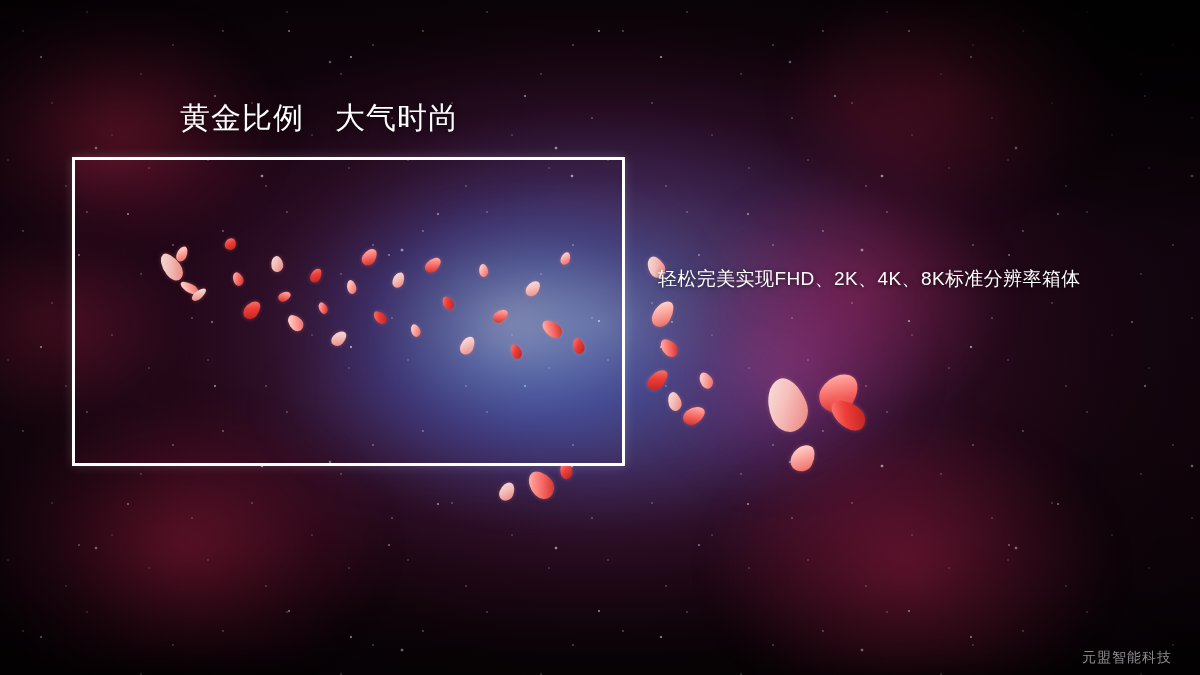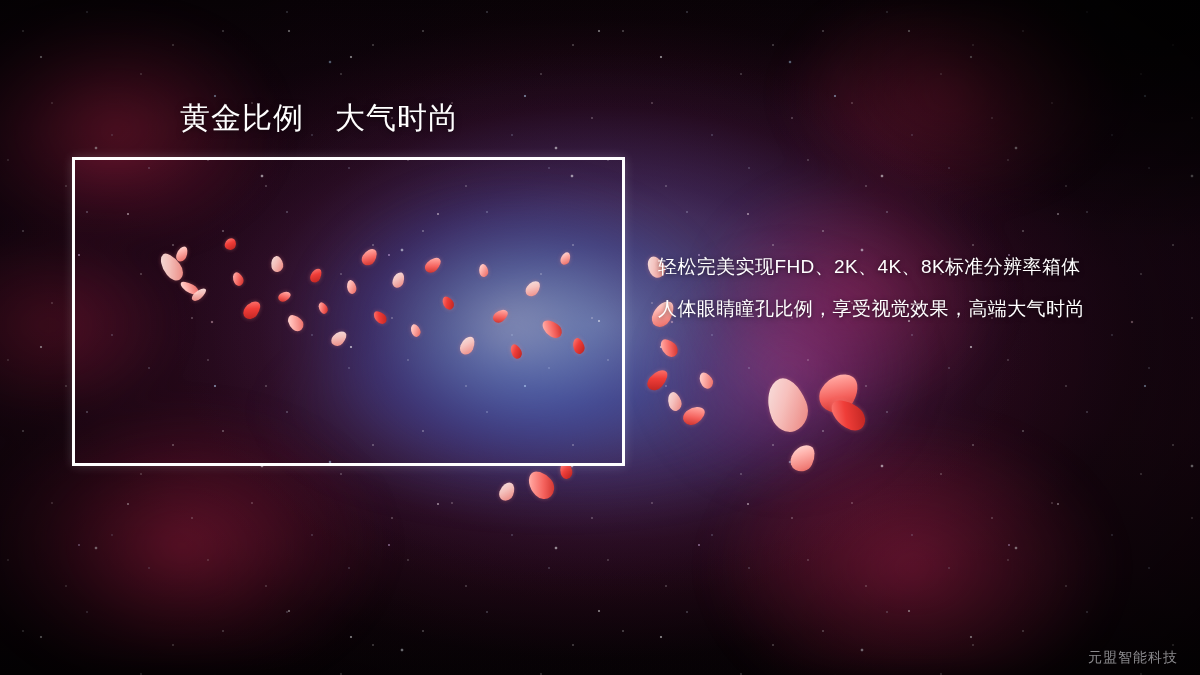--- a/index.html
+++ b/index.html
@@ -179,36 +179,36 @@
     left: -75px;
     top: -160px;
     width: 1200px;
     height: 675px;
   }
 
   
   .body-text {
     position: absolute;
     left: 658px;
-    top: 246px;
+    top: 258px;
     width: 520px;
     color: #ffffff;
     font-size: 19px;
     line-height: 42px;
     letter-spacing: 0.4px;
     text-shadow: 0 1px 5px rgba(0,0,0,0.6);
   }
   .body-text .line {
     white-space: nowrap;
   }
 
   
   .watermark {
     position: absolute;
-    right: 22px;
+    right: 28px;
     bottom: 8px;
     font-size: 14px;
     color: rgba(176,176,180,0.78);
     letter-spacing: 1px;
   }
 
   
   .petal {
     position: absolute;
     border-radius: 58% 42% 56% 44% / 62% 58% 42% 38%;
@@ -306,18 +306,17 @@
           <div class="petal soft" style="left: 452px; top: 120px; width: 12px; height: 17px; transform: rotate(34deg);"></div>
           <div class="petal" style="left: 470px; top: 158px; width: 14px; height: 22px; transform: rotate(-56deg);"></div>
           <div class="petal pale" style="left: 486px; top: 92px; width: 9px; height: 13px; transform: rotate(18deg);"></div>
           <div class="petal deep" style="left: 498px; top: 178px; width: 11px; height: 16px; transform: rotate(-22deg);"></div>
         </div>
     </div>
   </div>
 
   <div class="body-text">
     <div class="line">轻松完美实现FHD、2K、4K、8K标准分辨率箱体</div>
-    <div class="line">人体眼睛瞳孔比例，享受视觉效果，高端大气时尚</div>
   </div>
 
   <div class="watermark">元盟智能科技</div>
 
 </div>
 
 </body></html>

